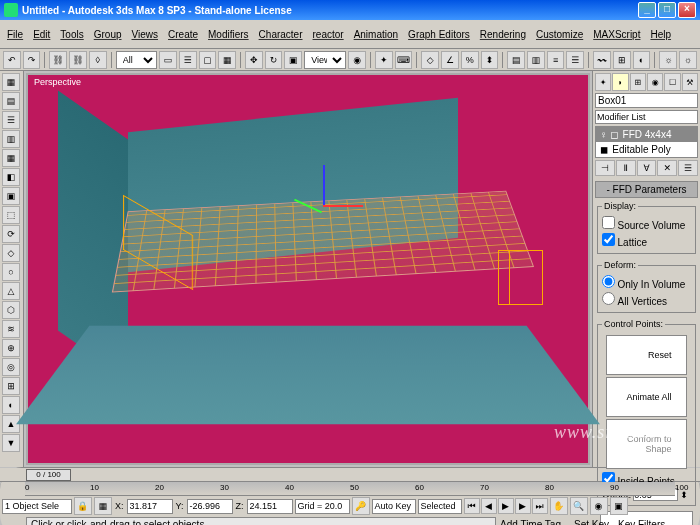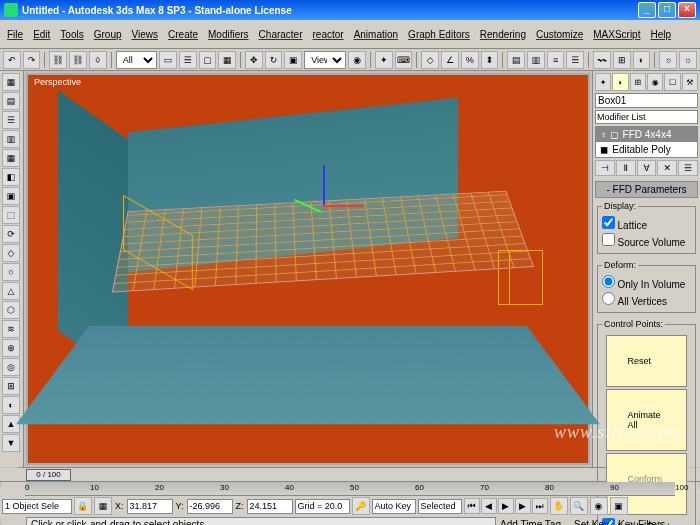--- a/index.html
+++ b/index.html
@@ -11,21 +11,21 @@
 .titlebar .btn.close { background: linear-gradient(#e88,#c33); }
 .menubar { height: 29px; background: #d4d0c8; border-bottom: 1px solid #888; display: flex; align-items: center; padding: 0 2px; }
 .menubar span { padding: 0 5px; text-decoration: underline; text-decoration-color: #333; }
 .toolbar { height: 22px; background: #d4d0c8; border-bottom: 1px solid #888; display: flex; align-items: center; padding: 0 3px; gap: 2px; }
 .tbtn { width: 18px; height: 18px; border: 1px solid #aaa; background: #e0e0e0; display: inline-flex; align-items: center; justify-content: center; font-size: 9px; }
 .tsep { width: 1px; height: 16px; background: #888; margin: 0 2px; }
 .tdrop { width: 42px; height: 18px; border: 1px solid #888; background: #fff; font-size: 9px; padding: 0 2px; }
 .main { display: flex; height: 396px; }
 .lefttools { width: 24px; background: #d4d0c8; border-right: 1px solid #888; display: flex; flex-direction: column; gap: 1px; padding: 2px; }
 .lefttools .tbtn { width: 18px; height: 18px; }
-.viewport { flex: 1; position: relative; background: #c2410c; border: 2px solid #aaa; margin: 2px; }
+.viewport { flex: 1; position: relative; background: #be185d; border: 2px solid #aaa; margin: 2px; }
 .vplabel { position: absolute; top: 2px; left: 6px; color: #fff; font-size: 9px; }
 .walls { position: absolute; inset: 0; }
 .wall-back { position: absolute; top: 40px; left: 100px; width: 330px; height: 140px; background: linear-gradient(#3a7a84,#4a8a94); transform: skewY(-6deg); }
 .wall-left { position: absolute; top: 40px; left: 30px; width: 70px; height: 240px; background: linear-gradient(#2a6a74,#3a7a84); transform: skewY(35deg); }
 .floor { position: absolute; bottom: 20px; left: 30px; width: 500px; height: 150px; background: linear-gradient(#4a8696,#5896a0); transform: perspective(400px) rotateX(50deg); }
 .model { position: absolute; top: 115px; left: 95px; width: 400px; height: 96px; border: 1px solid #d98; background: linear-gradient(rgba(200,150,100,0.35),rgba(180,130,90,0.25)); transform: perspective(500px) rotateX(35deg) rotateZ(-4deg); }
 .grid { background-image: repeating-linear-gradient(0deg,transparent,transparent 8px,rgba(220,160,60,0.9) 8px,rgba(220,160,60,0.9) 9px),repeating-linear-gradient(90deg,transparent,transparent 18px,rgba(220,160,60,0.9) 18px,rgba(220,160,60,0.9) 19px); width: 100%; height: 100%; }
 .lattice { position: absolute; top: 140px; left: 95px; width: 70px; height: 55px; border: 1px solid #fa0; transform: skewY(30deg); }
 .lattice2 { position: absolute; top: 175px; right: 45px; width: 45px; height: 55px; border: 1px solid #fa0; background: linear-gradient(90deg,transparent,transparent 10px,#fa0 10px,#fa0 11px,transparent 11px); }
 .gizmo { position: absolute; top: 130px; left: 295px; }
@@ -41,21 +41,21 @@
 .modlist { border: 1px solid #888; background: #fff; padding: 1px; font-size: 9px; height: 15px; margin-bottom: 2px; }
 .stack { border: 1px solid #888; background: #fff; height: 32px; }
 .stack .row { padding: 2px 4px; display: flex; align-items: center; gap: 4px; }
 .stack .sel { background: #888; color: #fff; }
 .stackbtns { display: flex; gap: 1px; margin: 2px 0; }
 .stackbtns .tbtn { flex: 1; height: 16px; }
 .rollhdr { background: #b0b0b0; border: 1px solid #888; text-align: center; padding: 2px; margin-top: 3px; }
 .group { border: 1px solid #888; margin: 3px 2px; padding: 4px; }
 .group legend { font-size: 9px; padding: 0 2px; }
 .group label { display: block; font-size: 9px; padding: 1px 0; }
-.pbtn { display: block; width: 90%; margin: 2px auto; padding: 20px; background: #fef9c3; border: 1px solid #888; text-align: left; font-size: 9px; }
+.pbtn { display: block; width: 90%; margin: 2px auto; padding: 14px; background: #ffffff; border: 1px solid #888; text-align: right; font-size: 9px; }
 .pbtn.dis { color: #888; }
 .spin { display: flex; align-items: center; gap: 2px; font-size: 9px; }
 .spin input { width: 45px; height: 13px; border: 1px solid #888; font-size: 9px; }
 .bottom { height: 70px; background: #d4d0c8; border-top: 1px solid #888; border-radius: 22px; }
 .timeline { height: 14px; background: #d4d0c8; border-bottom: 1px solid #888; display: flex; align-items: center; padding: 0 26px 0 26px; }
 .slider { width: 45px; height: 12px; background: #e0e0e0; border: 1px solid #666; display: flex; align-items: center; justify-content: center; font-size: 8px; }
 .ruler { height: 14px; background: linear-gradient(#bbb,#d4d0c8); border-bottom: 1px solid #888; position: relative; margin: 0 25px; }
 .ruler .tick { position: absolute; font-size: 8px; top: 1px; }
 .statusrow { display: flex; align-items: center; gap: 2px; padding: 2px; height: 20px; }
 .statusrow .box { border: 1px solid #888; background: #fff; padding: 1px 2px; height: 15px; font-size: 9px; display: flex; align-items: center; }
@@ -199,22 +199,22 @@
     <div class="stackbtns">
       <div class="tbtn">⊣</div>
       <div class="tbtn">Ⅱ</div>
       <div class="tbtn">∀</div>
       <div class="tbtn">✕</div>
       <div class="tbtn">☰</div>
     </div>
     <div class="rollhdr">- <span>FFD Parameters</span></div>
     <fieldset class="group">
       <legend>Display:</legend>
+      <label><input type="checkbox" style=""> <span>Source Volume</span></label>
       <label><input type="checkbox" checked="" style=""> <span>Lattice</span></label>
-      <label><input type="checkbox" style=""> <span>Source Volume</span></label>
     </fieldset>
     <fieldset class="group">
       <legend>Deform:</legend>
       <label><input type="radio" checked="" style=""> <span>Only In Volume</span></label>
       <label><input type="radio" style=""> <span>All Vertices</span></label>
     </fieldset>
     <fieldset class="group">
       <legend>Control Points:</legend>
       <div class="pbtn">Reset</div>
       <div class="pbtn">Animate All</div>

